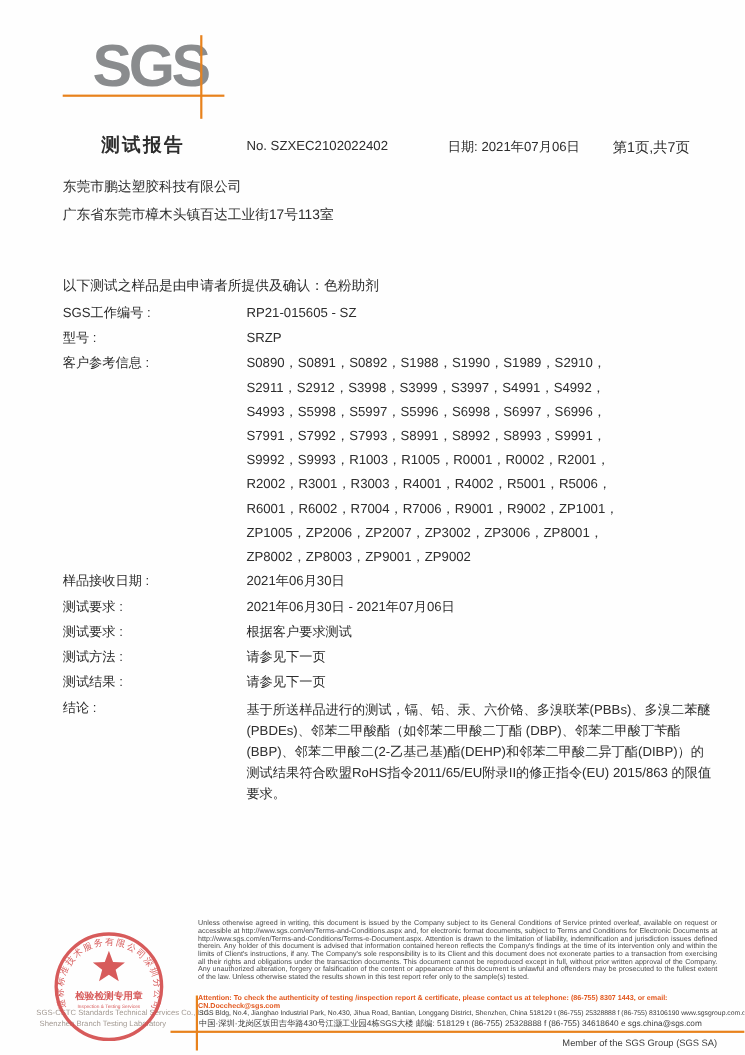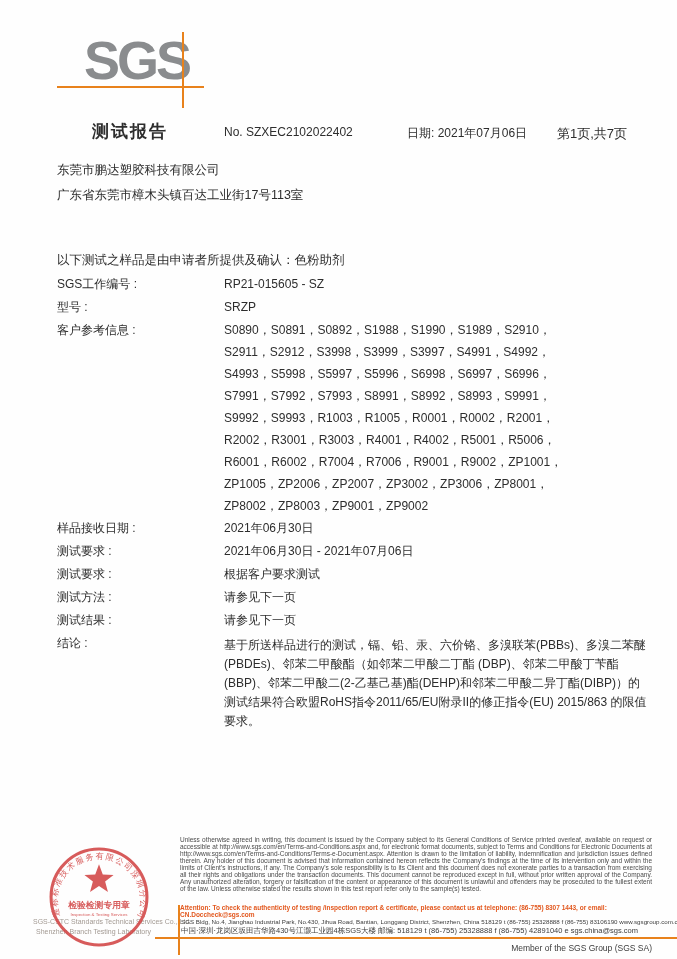--- a/index.html
+++ b/index.html
@@ -150,18 +150,18 @@
     <text font-size="8" letter-spacing="1.5" fill="#d24545">
       <textPath href="#ringPath" startOffset="6%">通标标准技术服务有限公司深圳分公司</textPath>
     </text>
     <text x="50" y="62" text-anchor="middle" font-size="8.6" font-weight="bold" fill="#d24545">检验检测专用章</text>
     <text x="50" y="70" text-anchor="middle" font-size="4.3" fill="#d24545">Inspection &amp; Testing Services</text>
   </svg>
 
   <div class="legal">Unless otherwise agreed in writing, this document is issued by the Company subject to its General Conditions of Service printed overleaf, available on request or accessible at http://www.sgs.com/en/Terms-and-Conditions.aspx and, for electronic format documents, subject to Terms and Conditions for Electronic Documents at http://www.sgs.com/en/Terms-and-Conditions/Terms-e-Document.aspx. Attention is drawn to the limitation of liability, indemnification and jurisdiction issues defined therein. Any holder of this document is advised that information contained hereon reflects the Company's findings at the time of its intervention only and within the limits of Client's instructions, if any. The Company's sole responsibility is to its Client and this document does not exonerate parties to a transaction from exercising all their rights and obligations under the transaction documents. This document cannot be reproduced except in full, without prior written approval of the Company. Any unauthorized alteration, forgery or falsification of the content or appearance of this document is unlawful and offenders may be prosecuted to the fullest extent of the law. Unless otherwise stated the results shown in this test report refer only to the sample(s) tested.</div>
   <div class="attention">Attention: To check the authenticity of testing /inspection report &amp; certificate, please contact us at telephone: (86-755) 8307 1443, or email: CN.Doccheck@sgs.com</div>
   <div class="addr-en">SGS Bldg, No.4, Jianghao Industrial Park, No.430, Jihua Road, Bantian, Longgang District, Shenzhen, China 518129    t (86-755) 25328888    f (86-755) 83106190    www.sgsgroup.com.cn</div>
-  <div class="addr-cn">中国·深圳·龙岗区坂田吉华路430号江灏工业园4栋SGS大楼    邮编: 518129    t (86-755) 25328888    f (86-755) 42891040    e sgs.china@sgs.com</div>
+  <div class="addr-cn">中国·深圳·龙岗区坂田吉华路430号江灏工业园4栋SGS大楼    邮编: 518129    t (86-755) 25328888    f (86-755) 34618640    e sgs.china@sgs.com</div>
   <div class="footer-hline"></div>
   <div class="footer-vline"></div>
   <div class="member">Member of the SGS Group (SGS SA)</div>
 
 </div>
 
 </body></html>

